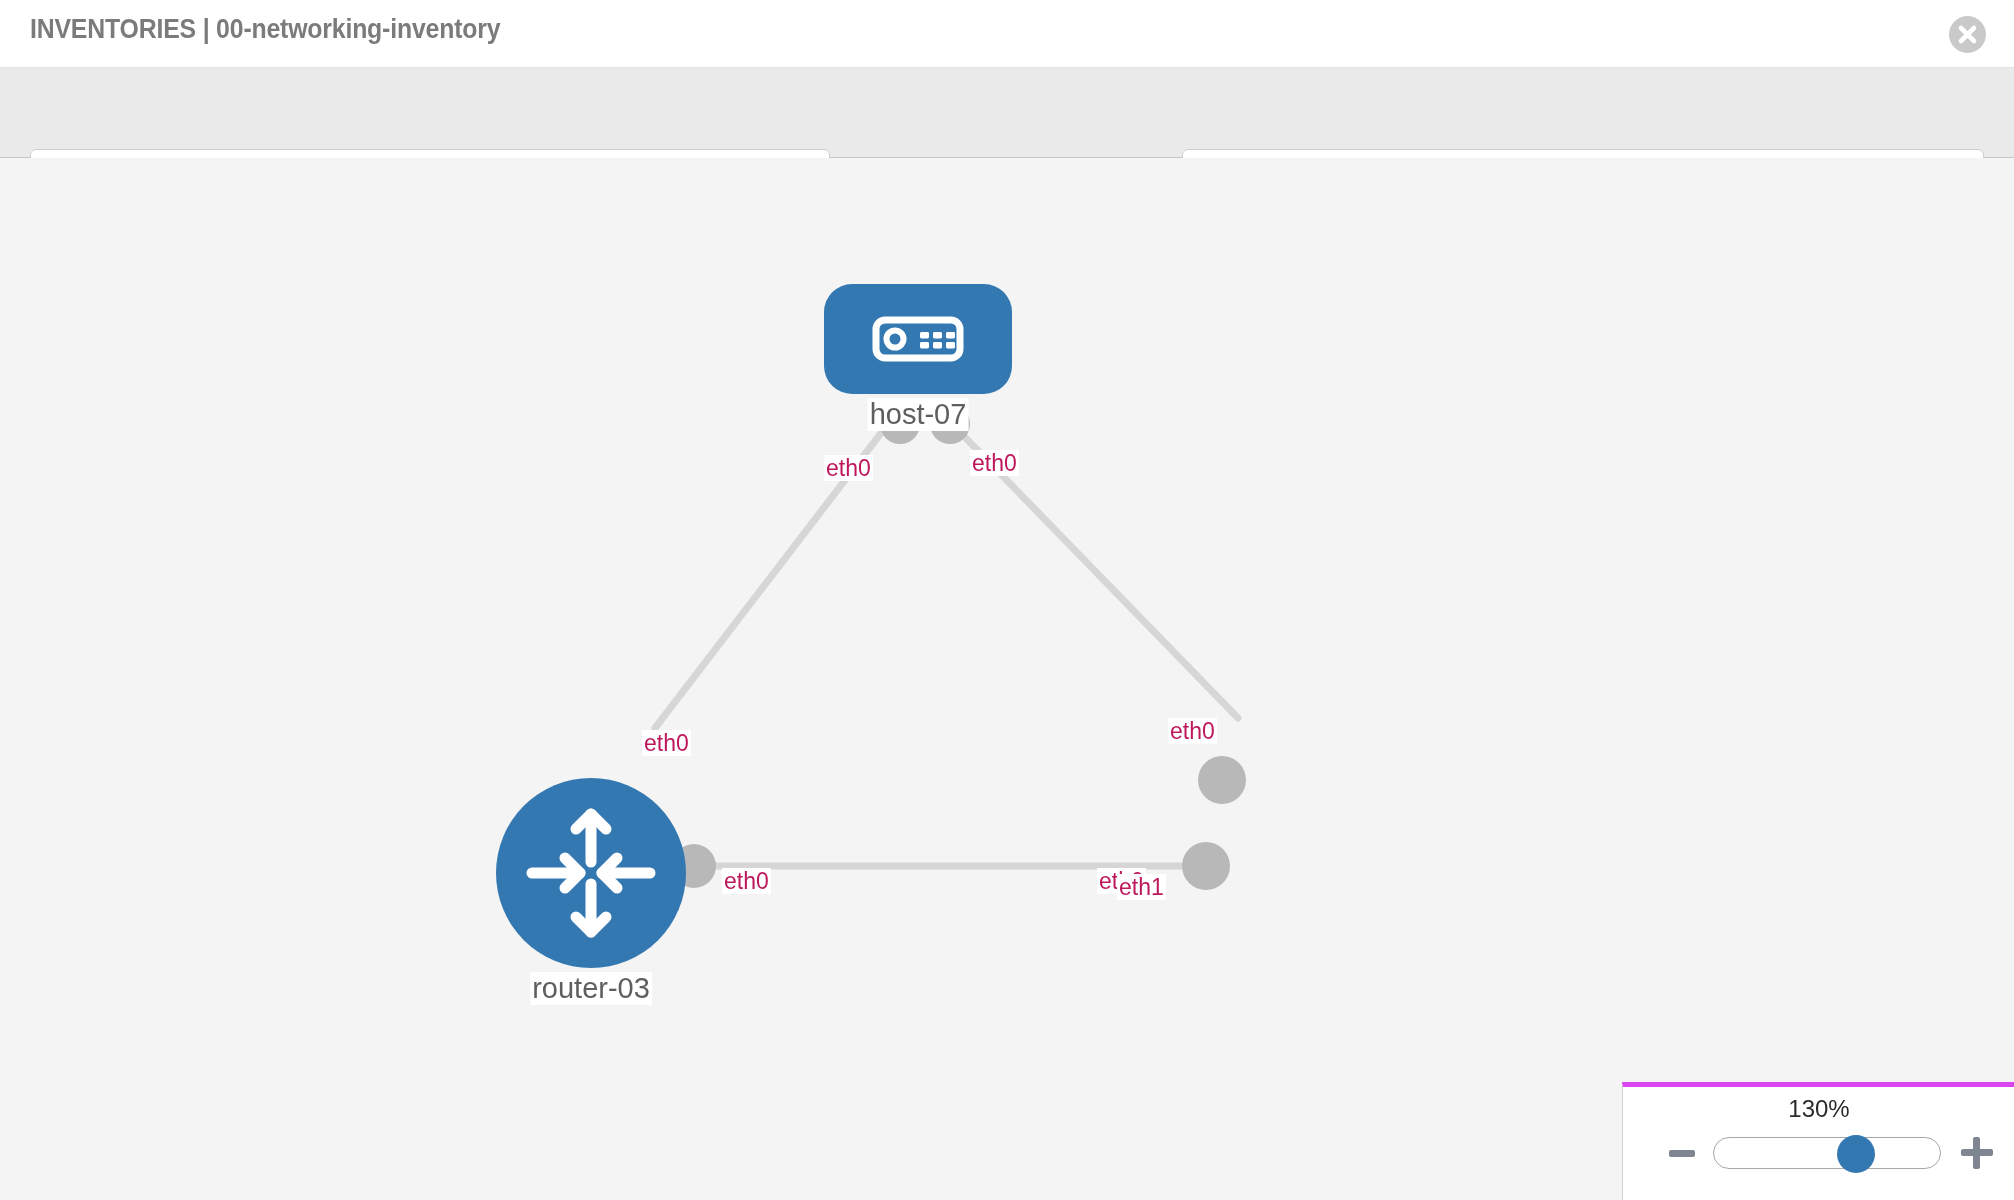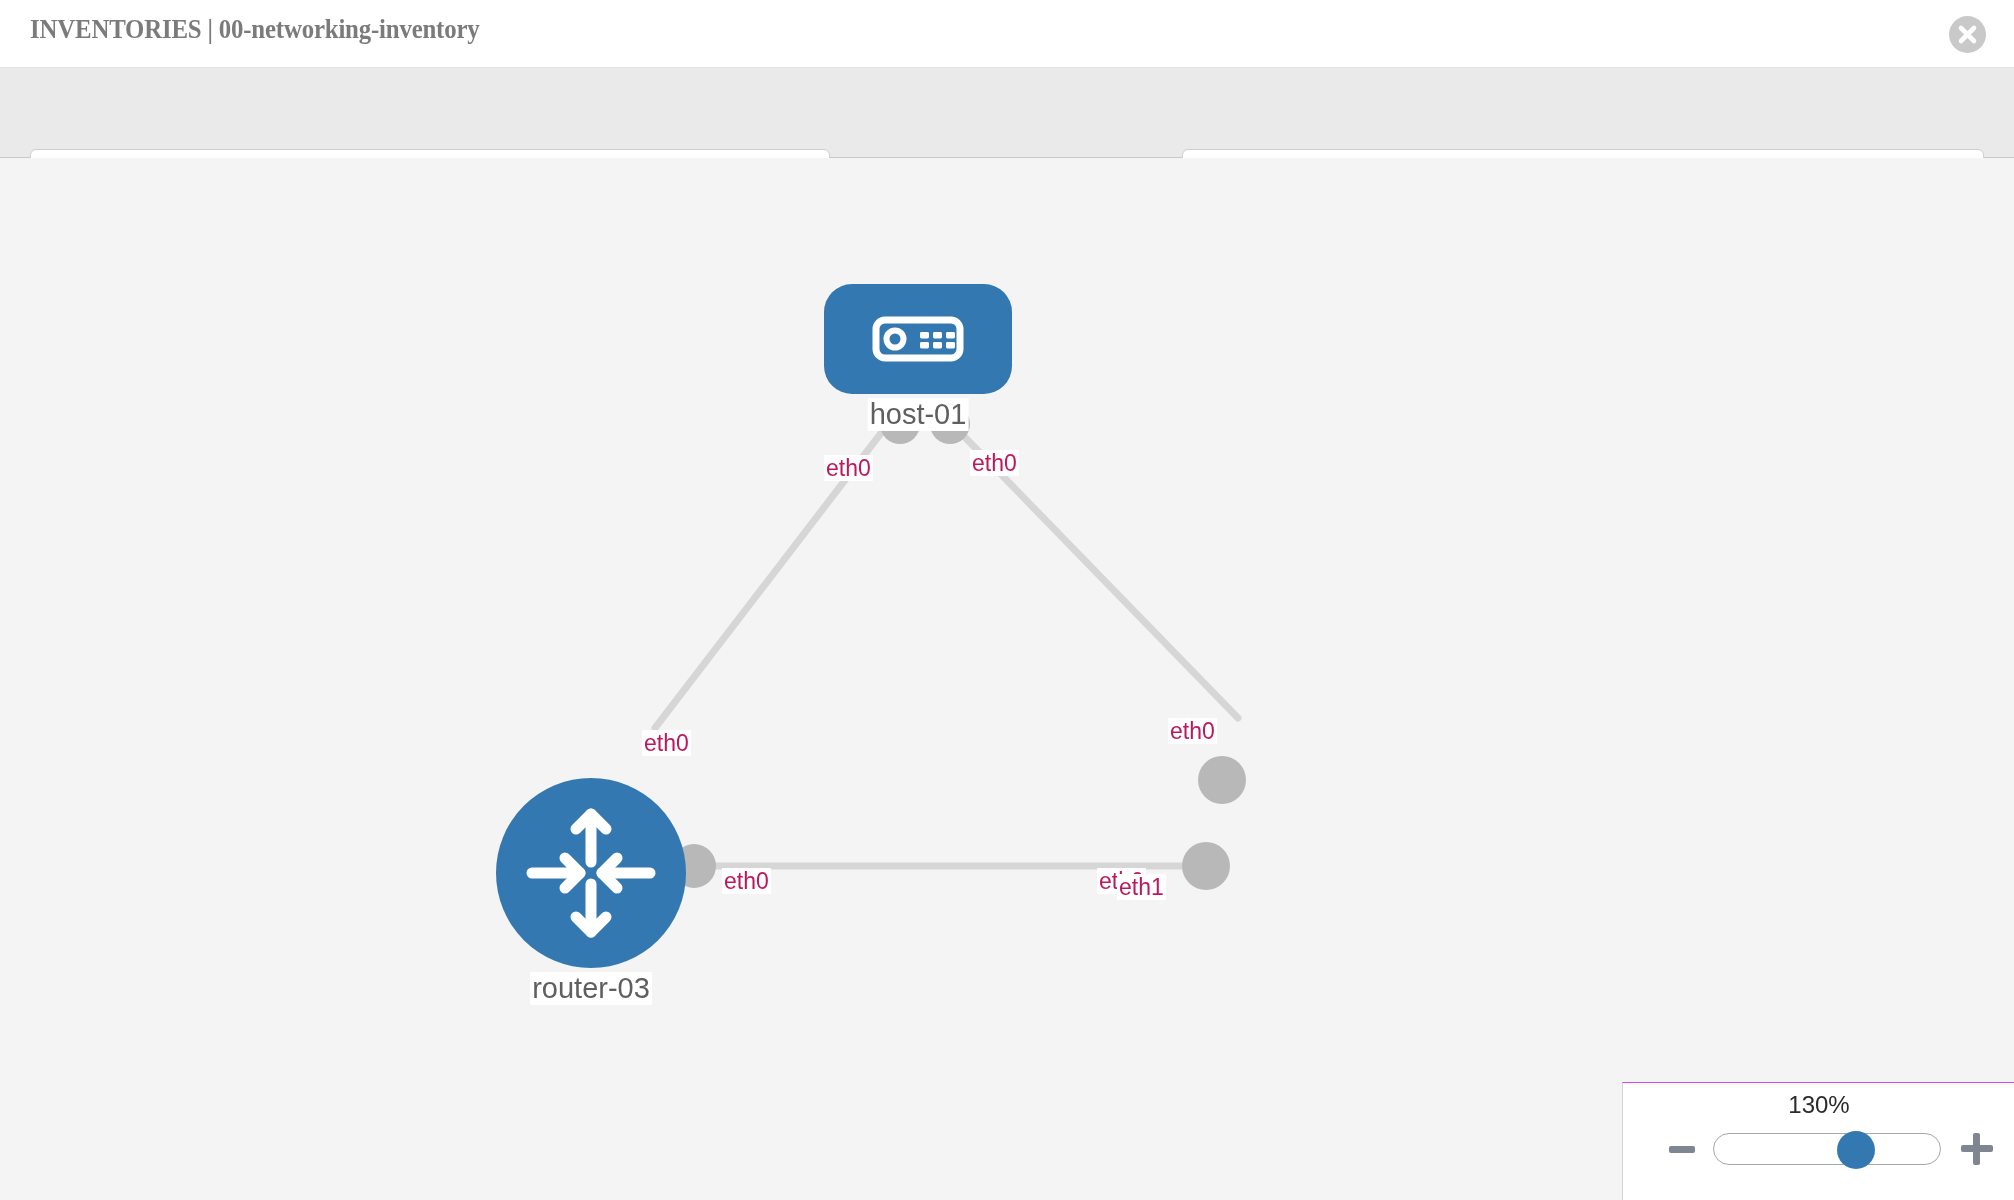--- a/index.html
+++ b/index.html
@@ -16,21 +16,20 @@
     width: 2014px; height: 1200px;
     background: #ffffff;
   }
 
   
   .header {
     position: absolute; left: 0; top: 0;
     width: 2014px; height: 68px;
     background: #ffffff;
     border-bottom: 1px solid #e4e4e4;
-    font-family: Liberation Serif, serif;
   }
   .page-title {
     position: absolute; left: 30px; top: 14px;
     font-size: 27px;
     font-weight: bold;
     color: #7b7b7b;
     letter-spacing: -0.2px;
     transform: scaleX(0.92);
     transform-origin: left center;
     white-space: nowrap;
@@ -136,21 +135,21 @@
     border-radius: 50%;
     background: #b8b8b8;
   }
 
   
   .zoom-panel {
     position: absolute;
     left: 1622px; top: 1082px;
     width: 392px; height: 118px;
     background: #ffffff;
-    border-top: 1px solid #d946ef;
+    border-top: 5px solid #d946ef;
     border-left: 1px solid #d3d3d3;
   }
   .zoom-value {
     position: absolute;
     top: 8px; left: 0; width: 392px;
     text-align: center;
     font-size: 24px;
     color: #2b2b2b;
   }
   .zoom-minus {
@@ -258,21 +257,21 @@
           <g fill="#ffffff">
             <rect x="96" y="48" width="9" height="6.5" rx="1.4"></rect>
             <rect x="109" y="48" width="9" height="6.5" rx="1.4"></rect>
             <rect x="122" y="48" width="9" height="6.5" rx="1.4"></rect>
             <rect x="96" y="58" width="9" height="6.5" rx="1.4"></rect>
             <rect x="109" y="58" width="9" height="6.5" rx="1.4"></rect>
             <rect x="122" y="58" width="9" height="6.5" rx="1.4"></rect>
           </g>
         </svg>
       </div>
-      <span class="node-label" style="top:114px;">host-01</span>
+      <span class="node-label" style="top:114px;">host-07</span>
     </div>
 
     <div class="node circle" style="left:496px; top:620px; width:190px; height:190px;">
       <div class="node-shape">
         <svg viewBox="0 0 190 190" aria-hidden="true">
           <g fill="none" stroke="#ffffff" stroke-width="11" stroke-linecap="round" stroke-linejoin="round">
 
             <path d="M95 84 L95 36"></path>
             <path d="M80 51 L95 36 L110 51"></path>
 

